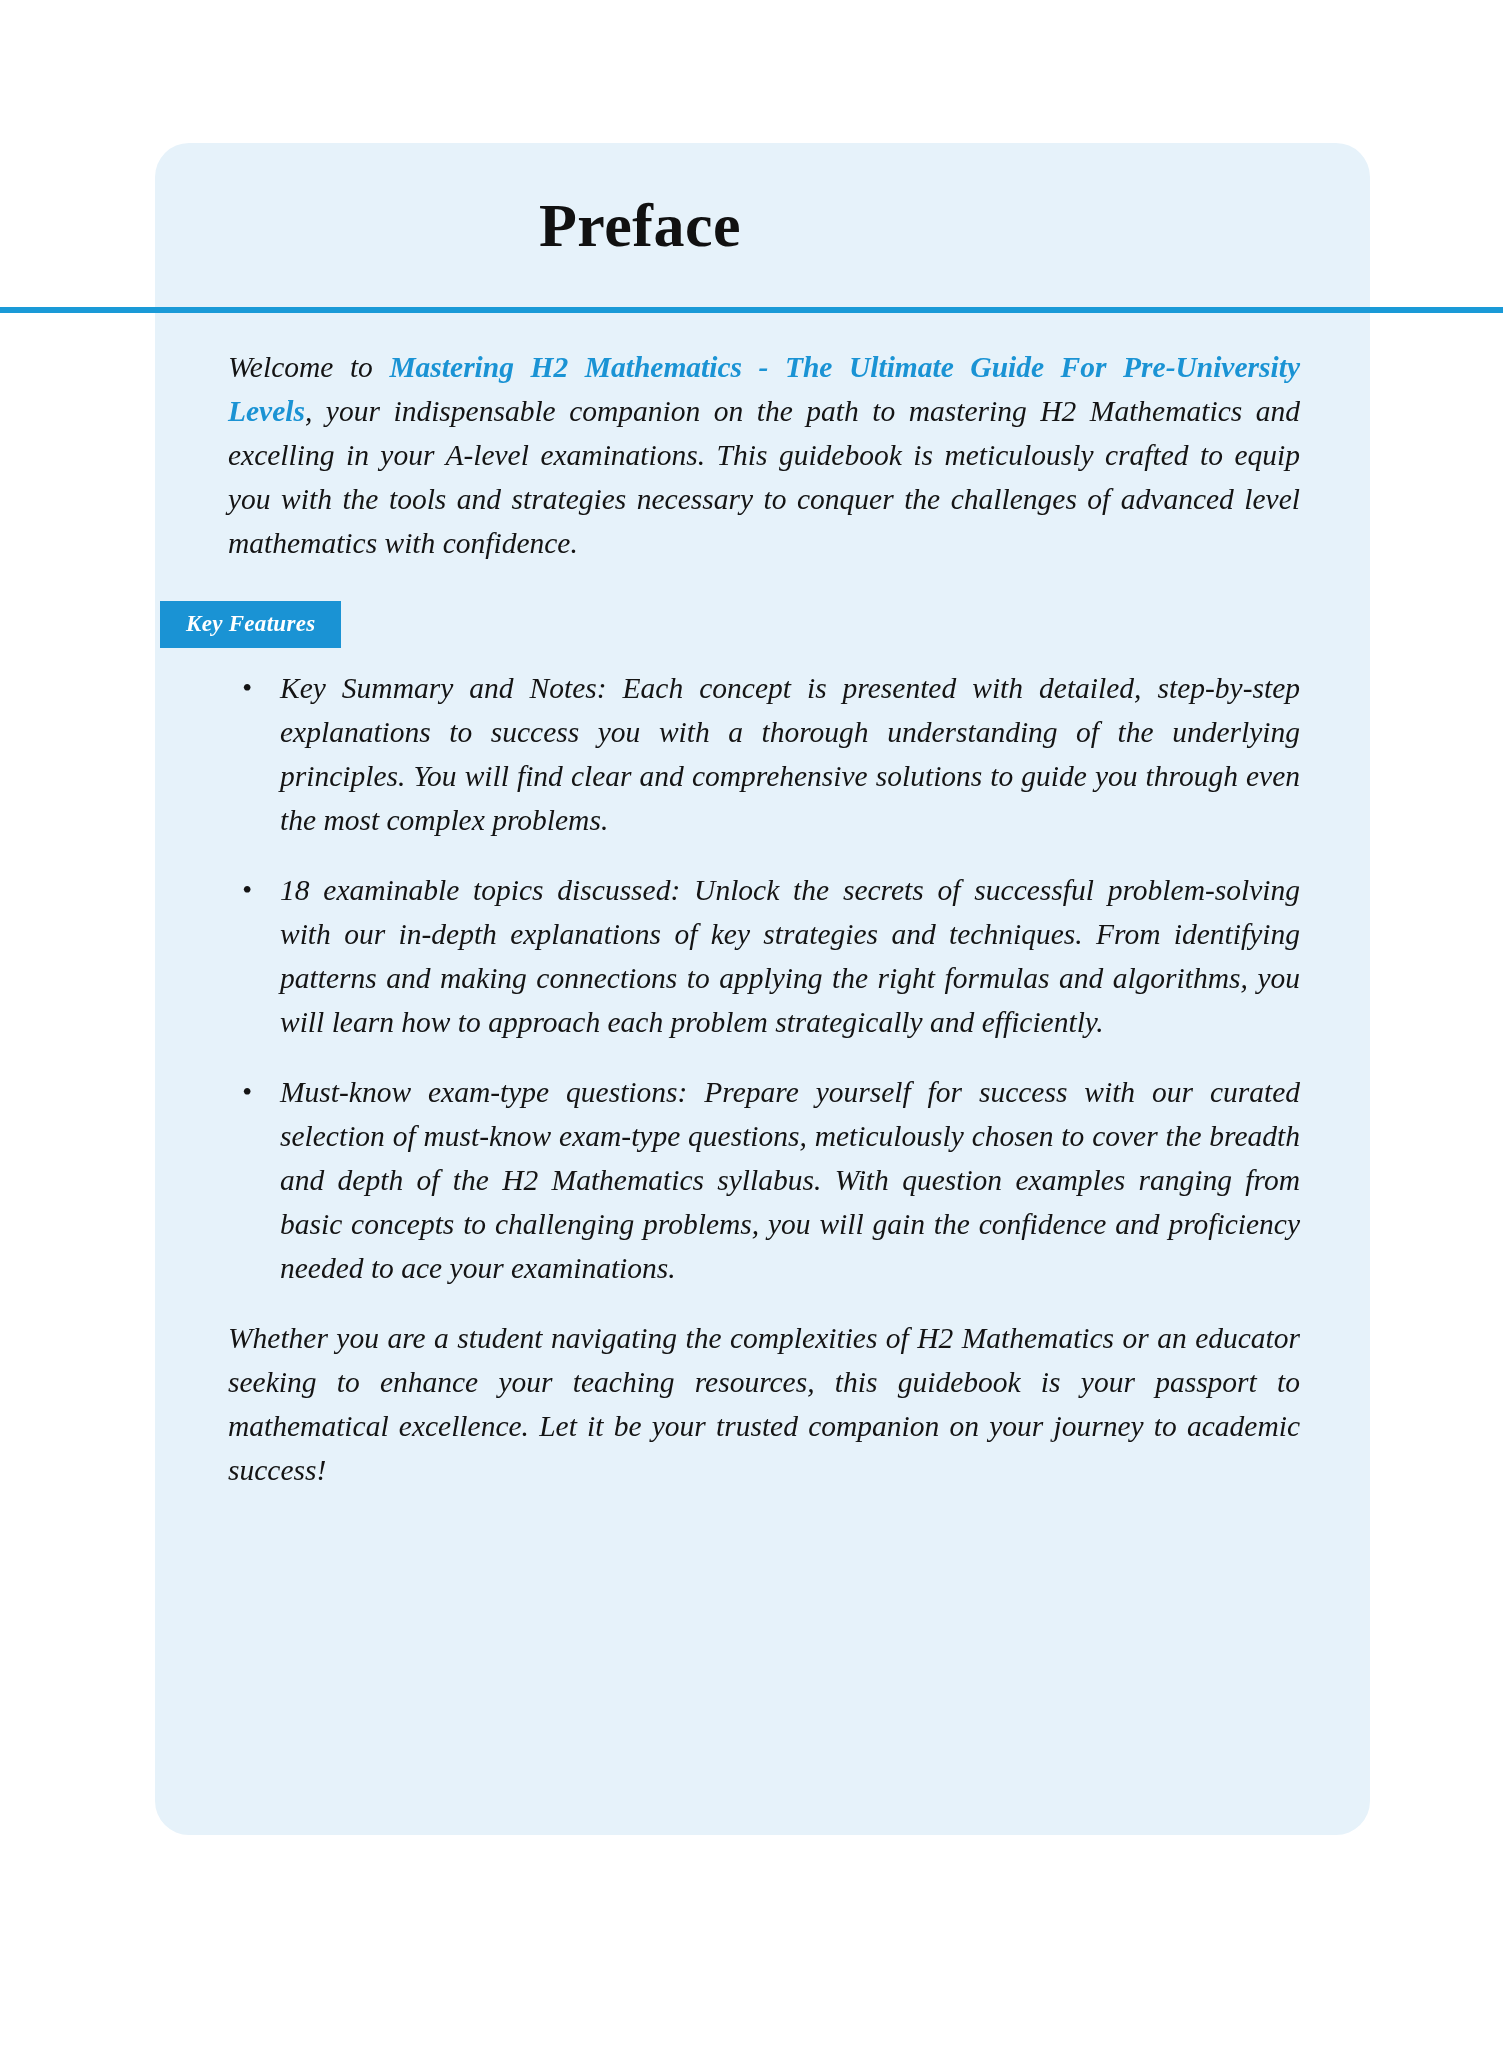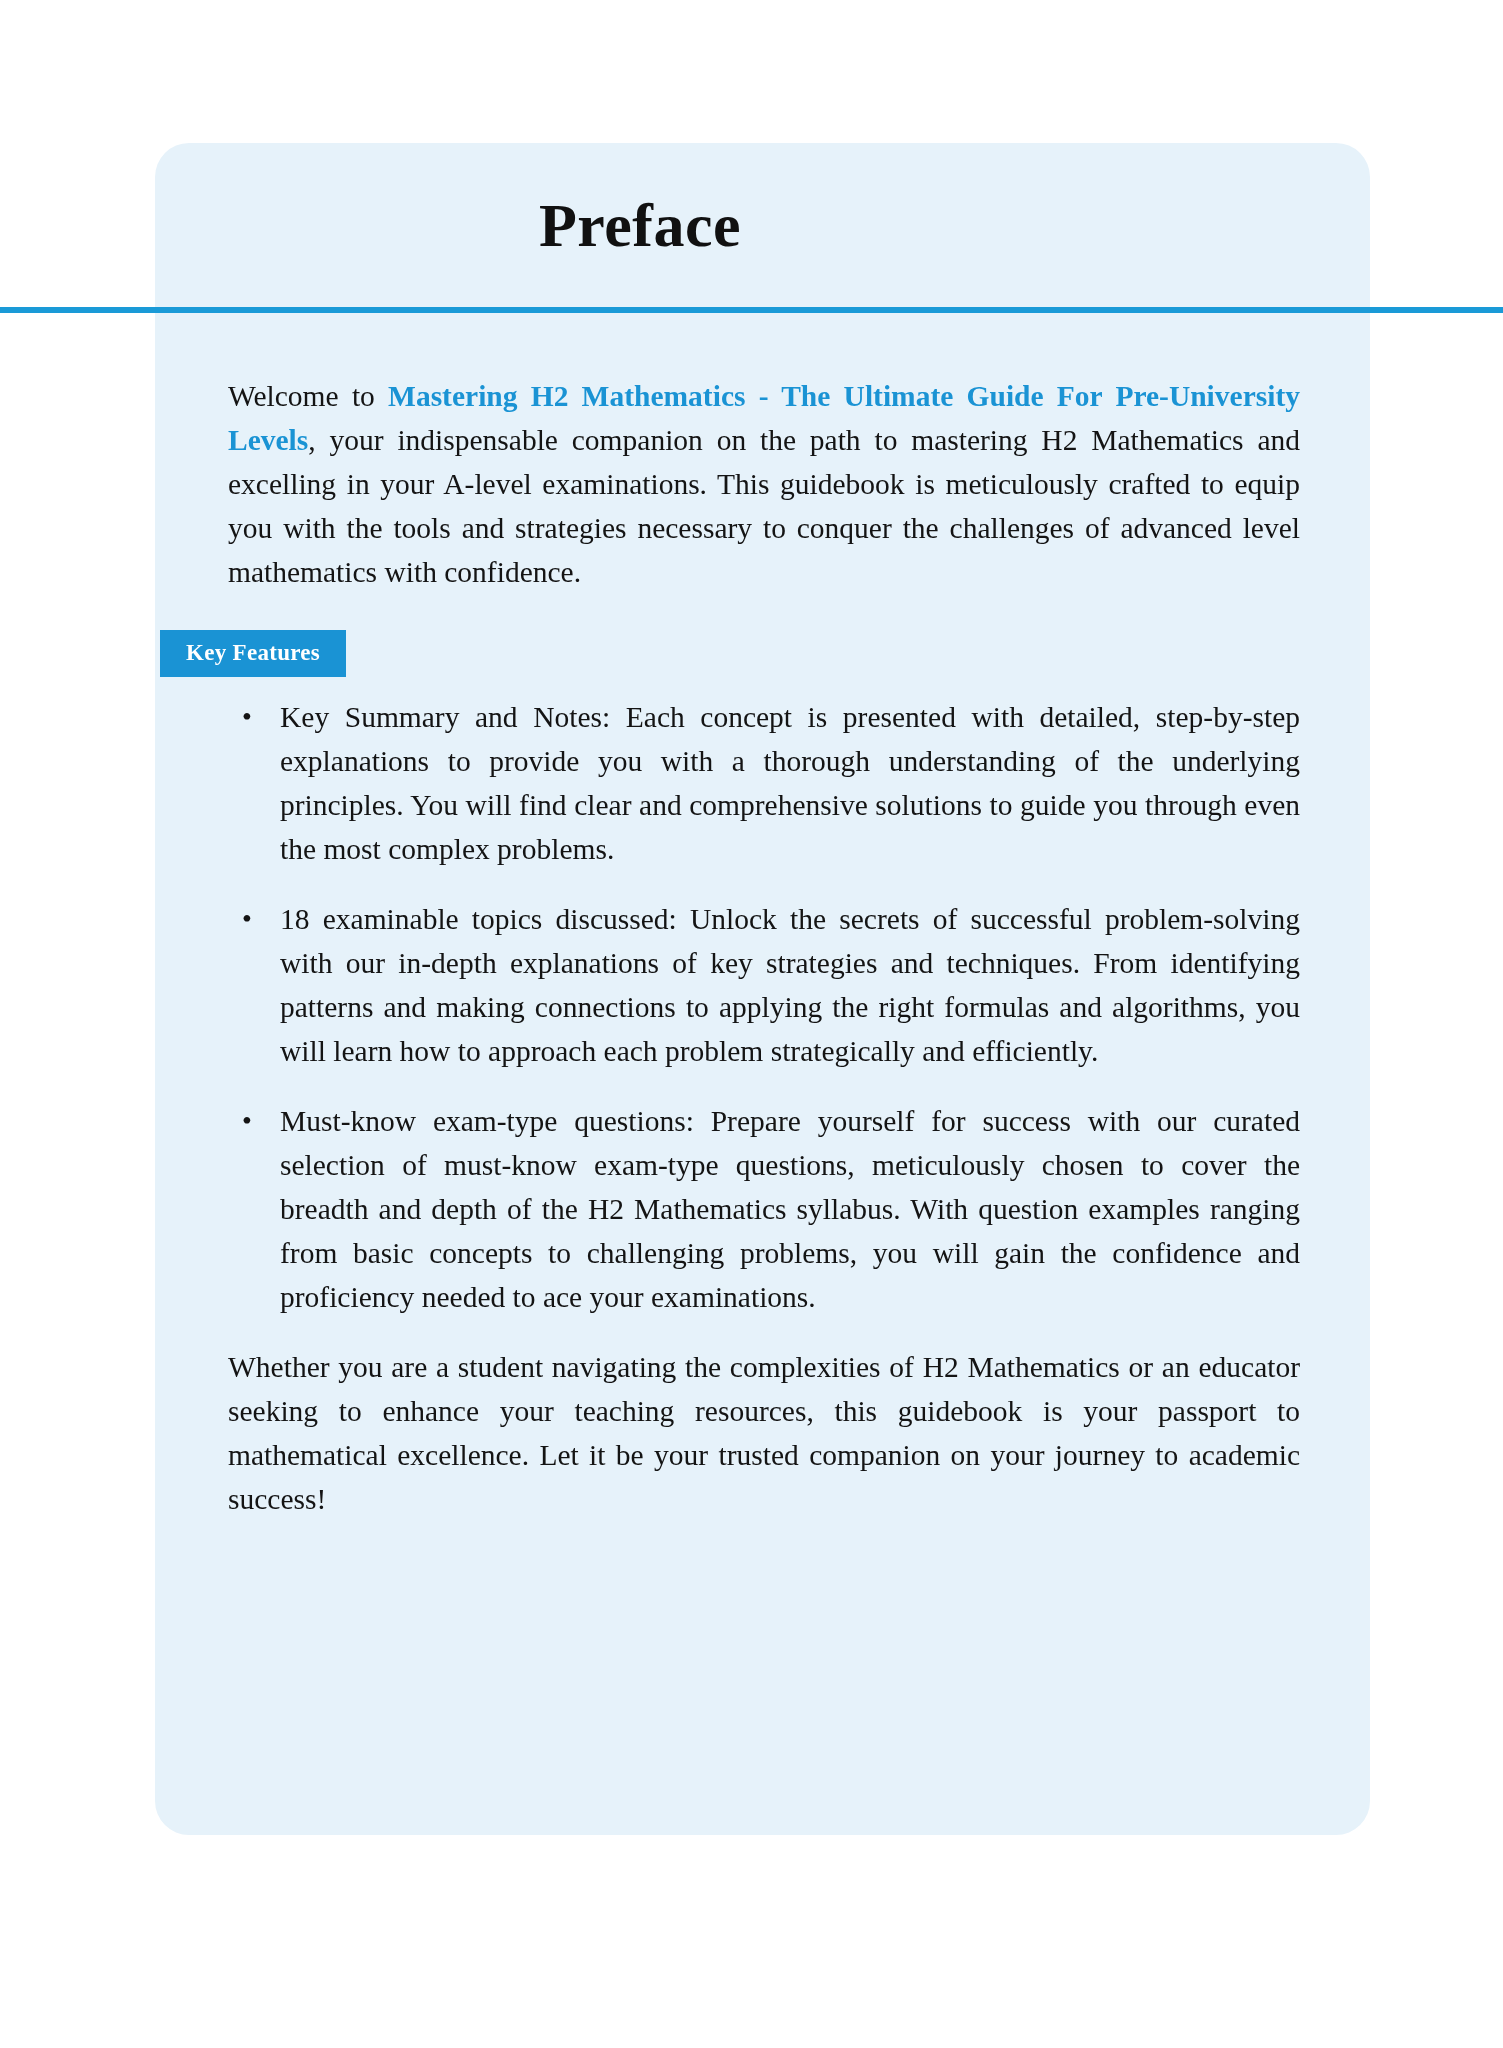--- a/index.html
+++ b/index.html
@@ -52,22 +52,23 @@
     font-family: "Liberation Serif", serif;
     font-weight: bold;
     font-size: 62px;
     letter-spacing: 0.5px;
     color: #111111;
   }
 
   .content {
     position: absolute;
     left: 228px;
-    top: 374px;
+    top: 345px;
     width: 1072px;
+    font-style: italic;
   }
 
   p.para {
     margin: 0 0 0 0;
     font-size: 29.5px;
     line-height: 44px;
     text-align: justify;
     text-justify: inter-word;
     color: #141414;
   }
@@ -139,21 +140,21 @@
 
     <p class="para"><span>Welcome to </span><span class="highlight">Mastering H2 Mathematics - The Ultimate Guide For Pre-University Levels</span><span>, your indispensable companion on the path to mastering H2 Mathematics and excelling in your A-level examinations. This guidebook is meticulously crafted to equip you with the tools and strategies necessary to conquer the challenges of advanced level mathematics with confidence.</span></p>
 
     <div class="kf-wrap">
       <span class="kf-badge">Key Features</span>
     </div>
 
     <ul class="features">
       <li>
         <span class="bullet">•</span>
-        <span>Key Summary and Notes: Each concept is presented with detailed, step-by-step explanations to provide you with a thorough understanding of the underlying principles. You will find clear and comprehensive solutions to guide you through even the most complex problems.</span>
+        <span>Key Summary and Notes: Each concept is presented with detailed, step-by-step explanations to success you with a thorough understanding of the underlying principles. You will find clear and comprehensive solutions to guide you through even the most complex problems.</span>
       </li>
       <li>
         <span class="bullet">•</span>
         <span>18 examinable topics discussed: Unlock the secrets of successful problem-solving with our in-depth explanations of key strategies and techniques. From identifying patterns and making connections to applying the right formulas and algorithms, you will learn how to approach each problem strategically and efficiently.</span>
       </li>
       <li>
         <span class="bullet">•</span>
         <span>Must-know exam-type questions: Prepare yourself for success with our curated selection of must-know exam-type questions, meticulously chosen to cover the breadth and depth of the H2 Mathematics syllabus. With question examples ranging from basic concepts to challenging problems, you will gain the confidence and proficiency needed to ace your examinations.</span>
       </li>
     </ul>

